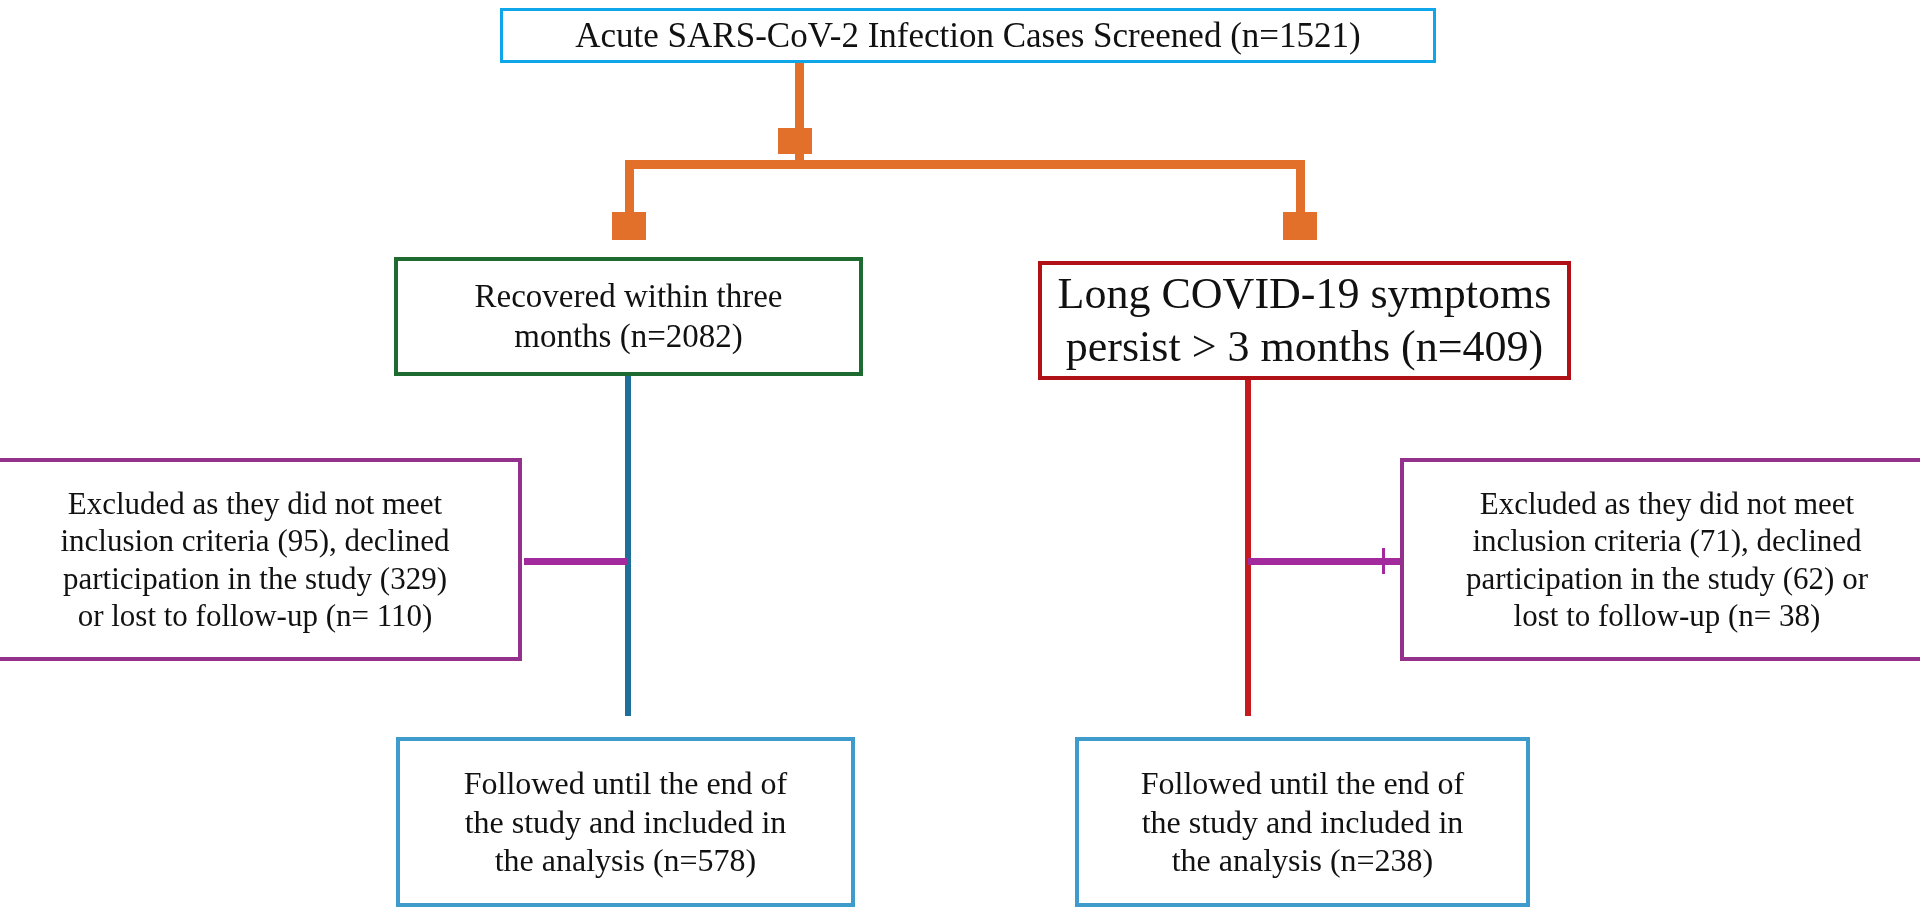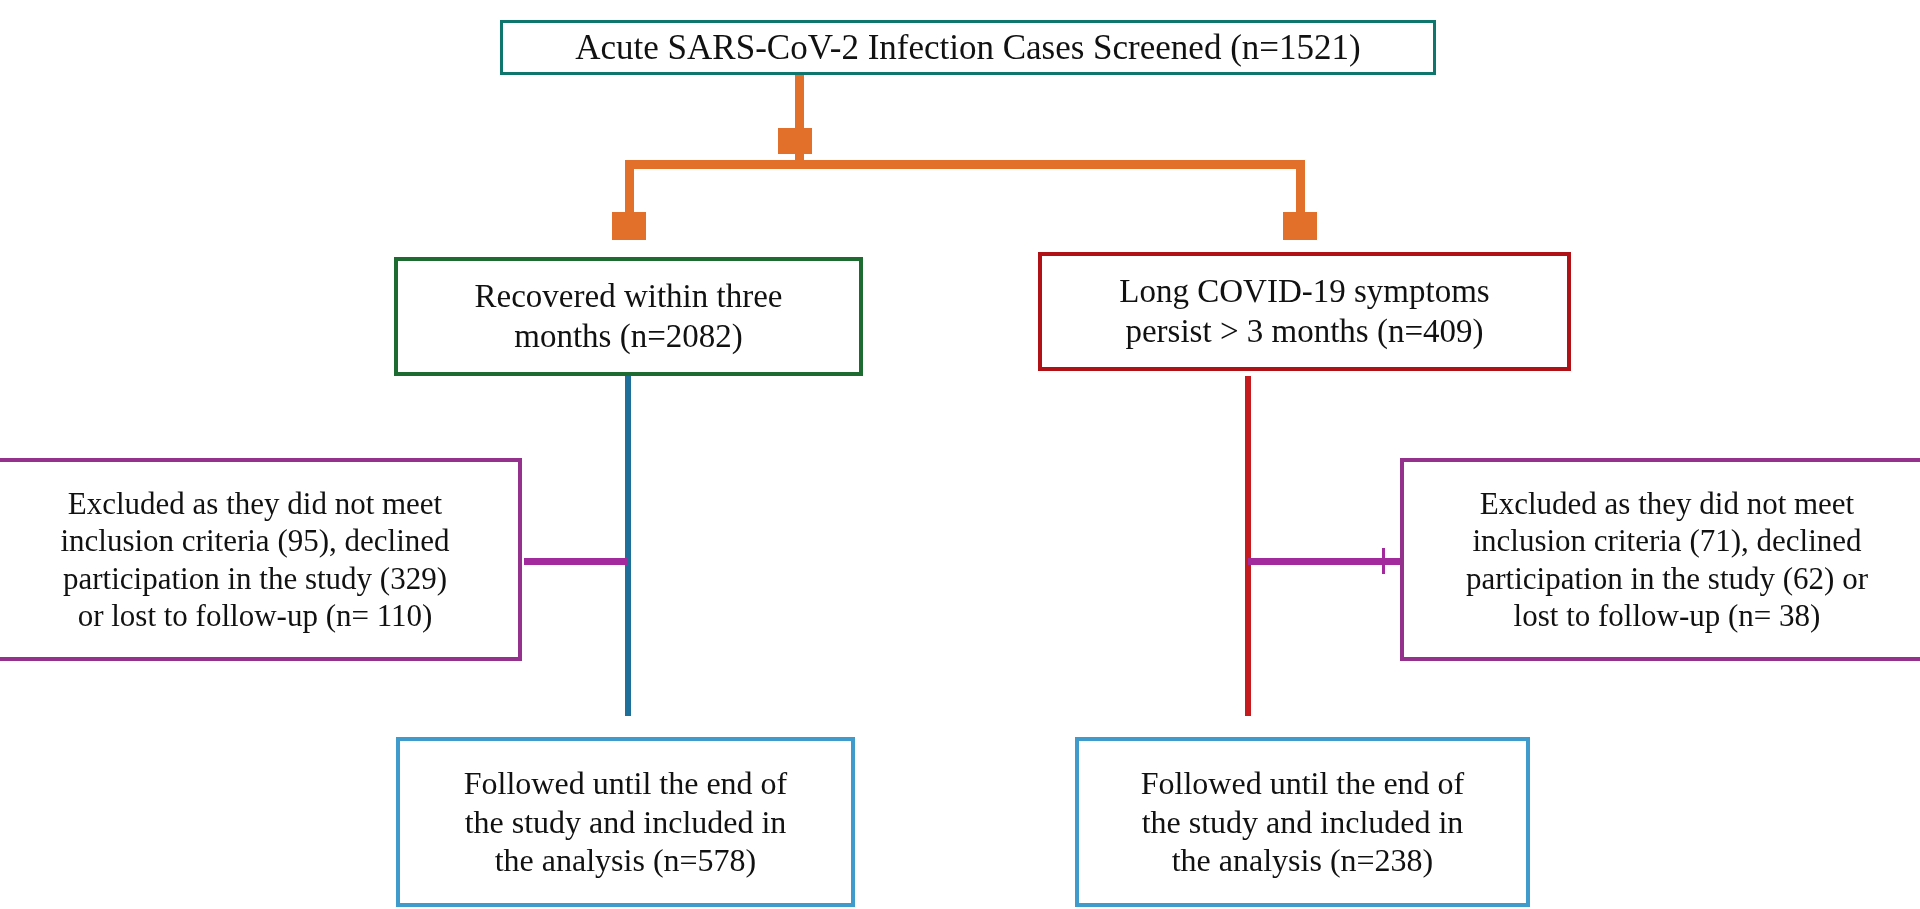--- a/index.html
+++ b/index.html
@@ -37,36 +37,36 @@
   .node .label {
     display: block;
     width: 100%;
     padding: 0 10px;
     box-sizing: border-box;
     white-space: pre-line;
   }
 
   
   #node-screened {
-    left: 500px;  top: 20px;
+    left: 500px;  top: 8px;
     width: 936px; height: 55px;
-    border: 3px solid #0f766e;
+    border: 3px solid #0ea5e9;
     font-size: 35px;
   }
   #node-recovered {
     left: 394px;  top: 257px;
     width: 469px; height: 119px;
     border: 4px solid #1E6B32;
     font-size: 33px;
   }
   #node-longcovid {
-    left: 1038px; top: 252px;
+    left: 1038px; top: 261px;
     width: 533px; height: 119px;
     border: 4px solid #B01116;
-    font-size: 33px;
+    font-size: 44px;
   }
   #node-excluded-left {
     left: -12px;  top: 458px;
     width: 534px; height: 203px;
     border: 4px solid #94318C;
     font-size: 31px;
   }
   #node-excluded-right {
     left: 1400px; top: 458px;
     width: 534px; height: 203px;

